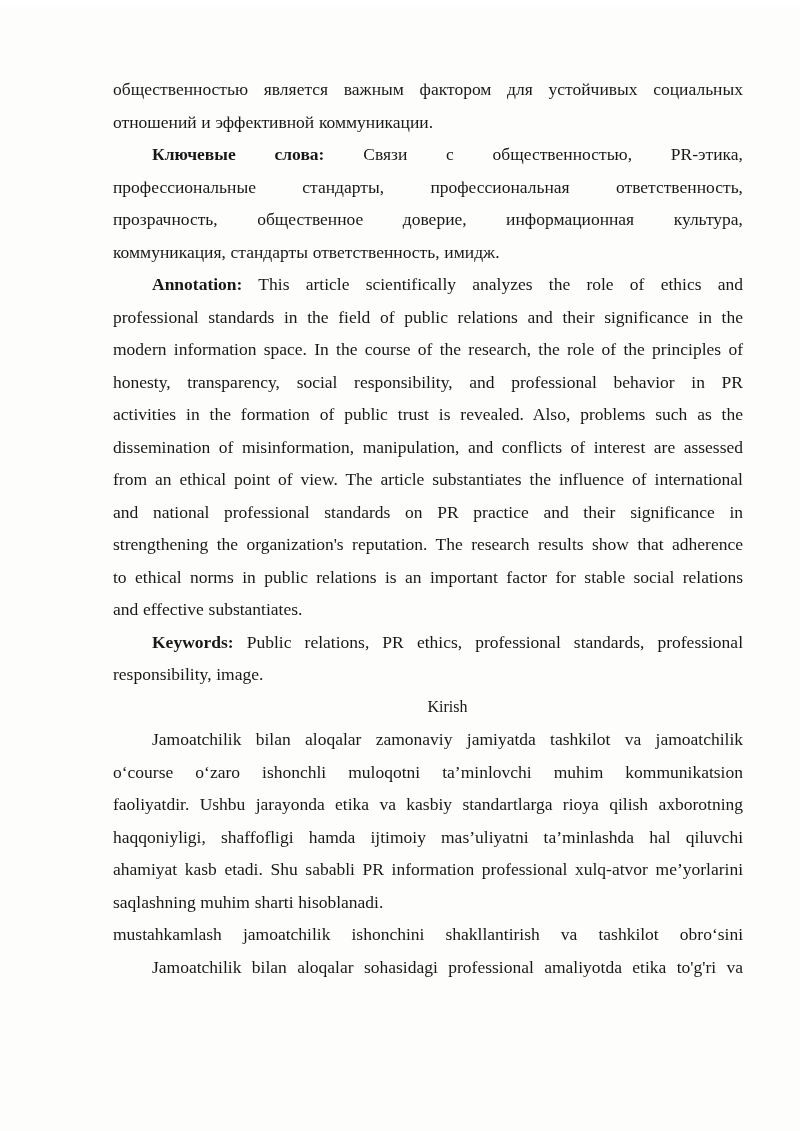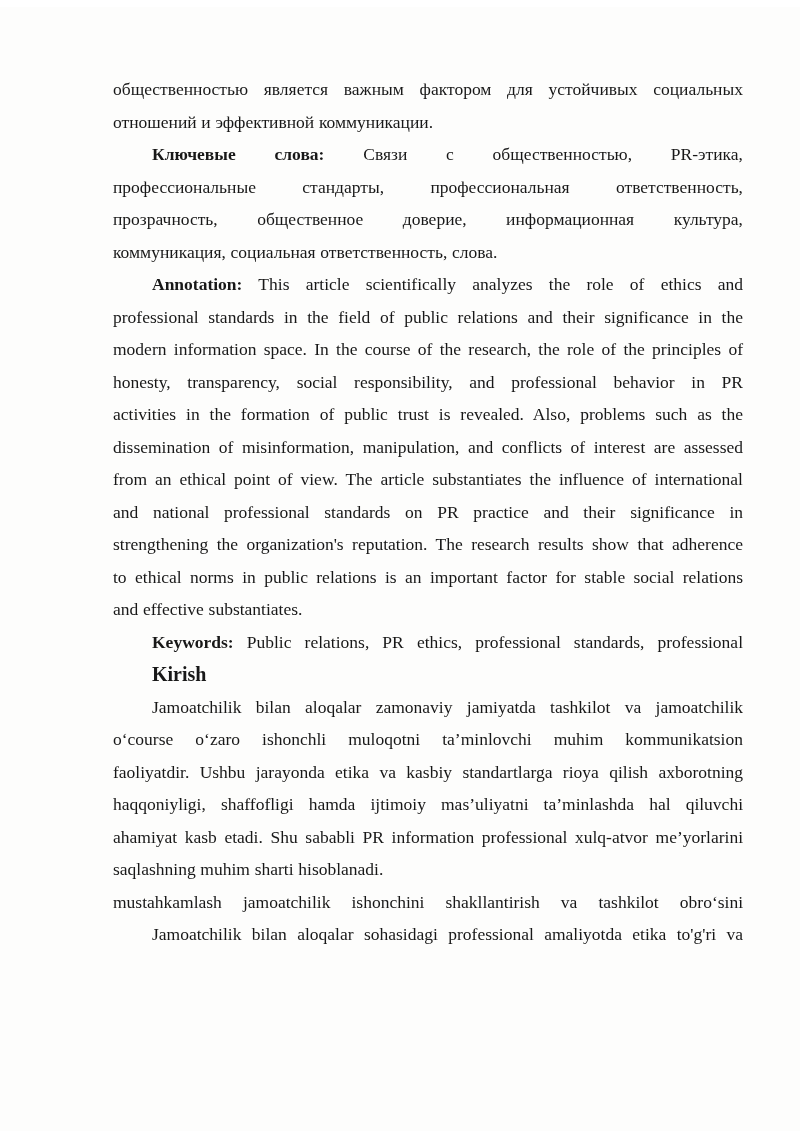--- a/index.html
+++ b/index.html
@@ -39,55 +39,57 @@
   }
   .line.first-line {
     padding-left: 39px;
   }
   .lead {
     font-weight: bold;
   }
   .heading {
     margin: 0;
     padding-left: 39px;
-    font-size: 20px;
-    font-weight: bold;
+    font-size: 16px;
+    font-weight: normal;
     line-height: 32.5px;
+    text-align: center;
   }
 </style>
 </head>
 <body>
 
 <div class="page">
   <main class="text-block">
     <section class="para">
         <div class="line">общественностью является важным фактором для устойчивых социальных</div>
         <div class="line para-end">отношений и эффективной коммуникации.</div>
       </section>
     <section class="para">
         <div class="line first-line"><span class="lead">Ключевые слова:</span> Связи с общественностью, PR-этика,</div>
         <div class="line">профессиональные стандарты, профессиональная ответственность,</div>
         <div class="line">прозрачность, общественное доверие, информационная культура,</div>
-        <div class="line para-end">коммуникация, социальная ответственность, слова.</div>
+        <div class="line para-end">коммуникация, стандарты ответственность, имидж.</div>
       </section>
     <section class="para">
         <div class="line first-line"><span class="lead">Annotation:</span> This article scientifically analyzes the role of ethics and</div>
         <div class="line">professional standards in the field of public relations and their significance in the</div>
         <div class="line">modern information space. In the course of the research, the role of the principles of</div>
         <div class="line">honesty, transparency, social responsibility, and professional behavior in PR</div>
         <div class="line">activities in the formation of public trust is revealed. Also, problems such as the</div>
         <div class="line">dissemination of misinformation, manipulation, and conflicts of interest are assessed</div>
         <div class="line">from an ethical point of view. The article substantiates the influence of international</div>
         <div class="line">and national professional standards on PR practice and their significance in</div>
         <div class="line">strengthening the organization's reputation. The research results show that adherence</div>
         <div class="line">to ethical norms in public relations is an important factor for stable social relations</div>
         <div class="line para-end">and effective substantiates.</div>
       </section>
     <section class="para">
         <div class="line first-line"><span class="lead">Keywords:</span> Public relations, PR ethics, professional standards, professional</div>
+        <div class="line para-end">responsibility, image.</div>
       </section>
     <h2 class="heading">Kirish</h2>
     <section class="para">
         <div class="line first-line">Jamoatchilik bilan aloqalar zamonaviy jamiyatda tashkilot va jamoatchilik</div>
         <div class="line">o‘course o‘zaro ishonchli muloqotni ta’minlovchi muhim kommunikatsion</div>
         <div class="line">faoliyatdir. Ushbu jarayonda etika va kasbiy standartlarga rioya qilish axborotning</div>
         <div class="line">haqqoniyligi, shaffofligi hamda ijtimoiy mas’uliyatni ta’minlashda hal qiluvchi</div>
         <div class="line">ahamiyat kasb etadi. Shu sababli PR information professional xulq-atvor me’yorlarini</div>
         <div class="line para-end">saqlashning muhim sharti hisoblanadi.</div>
         <div class="line">mustahkamlash jamoatchilik ishonchini shakllantirish va tashkilot obro‘sini</div>

